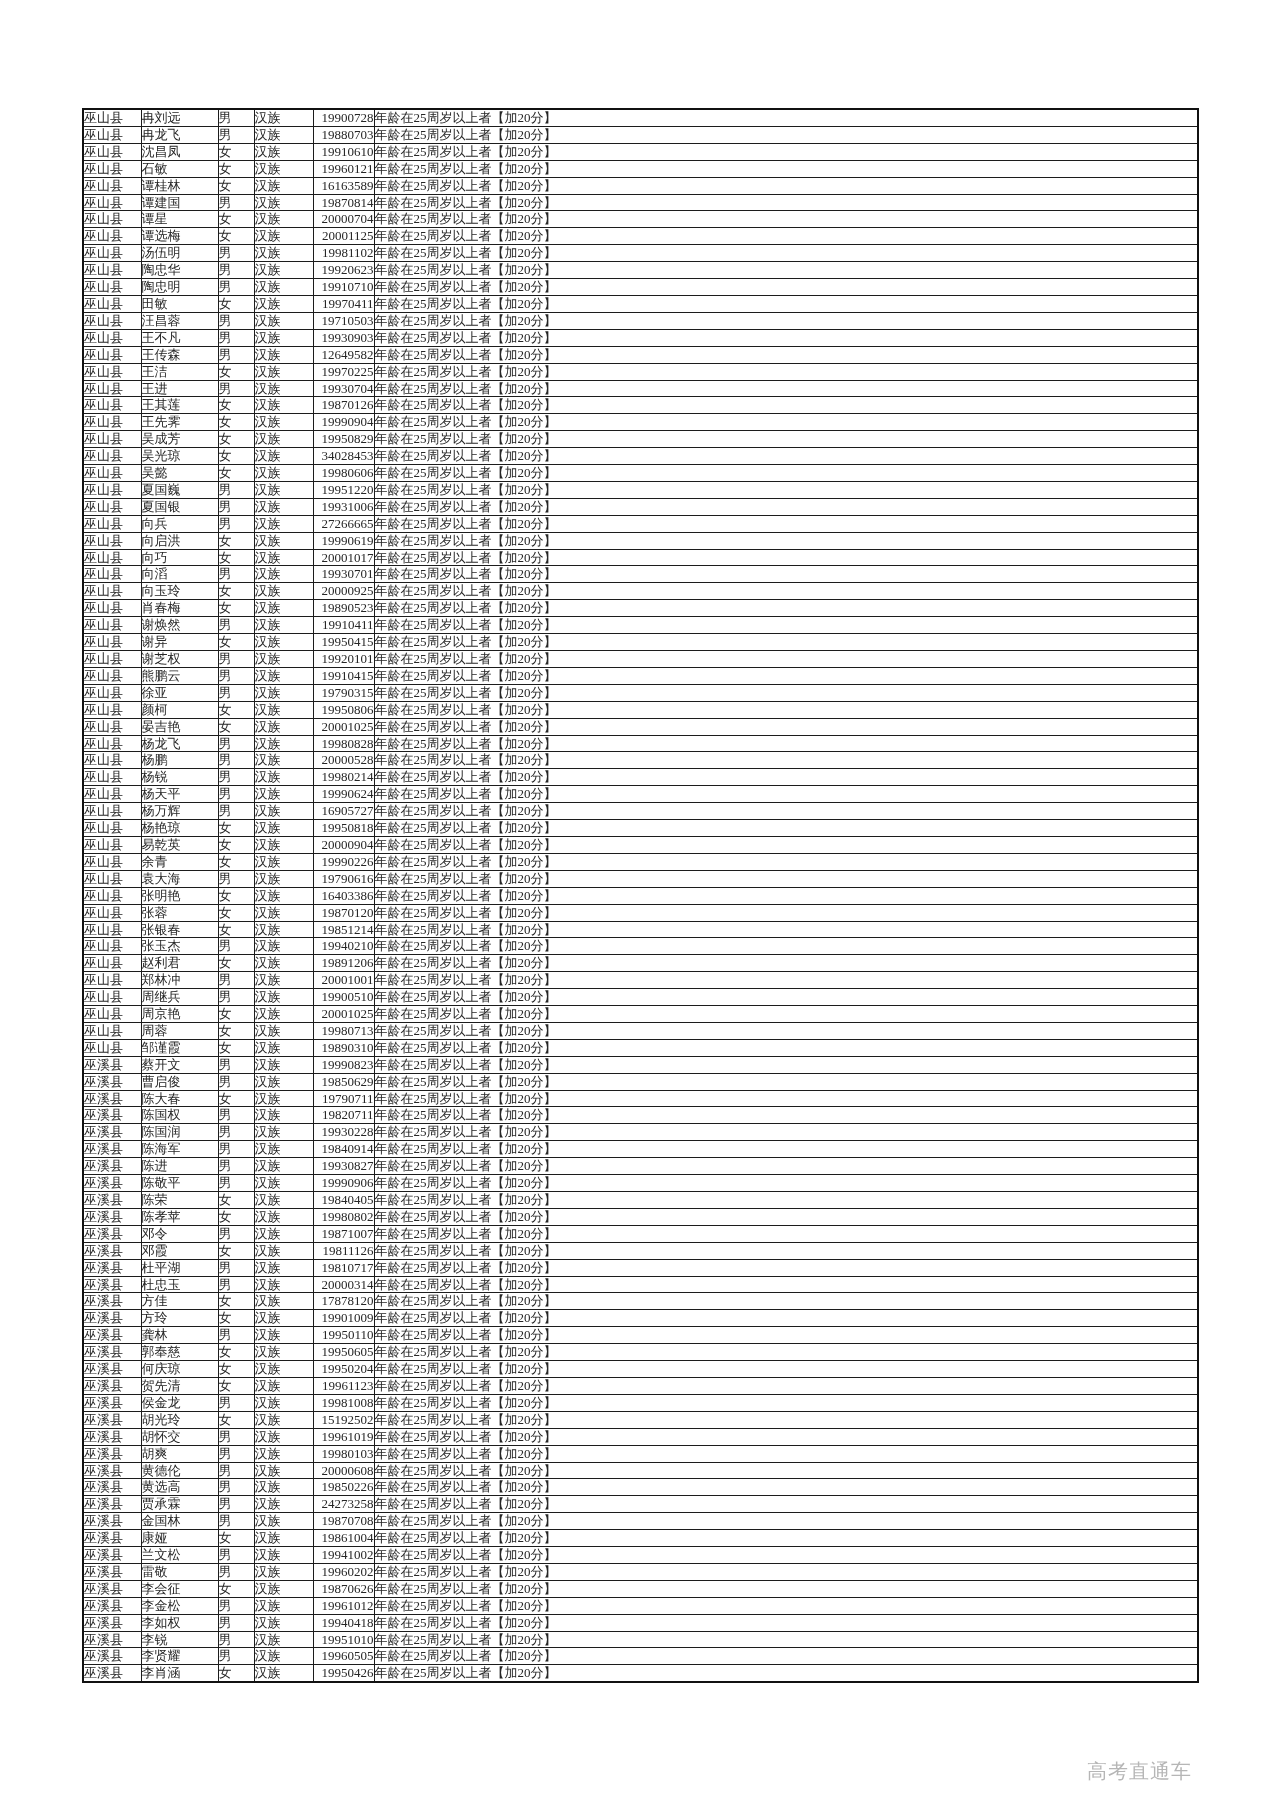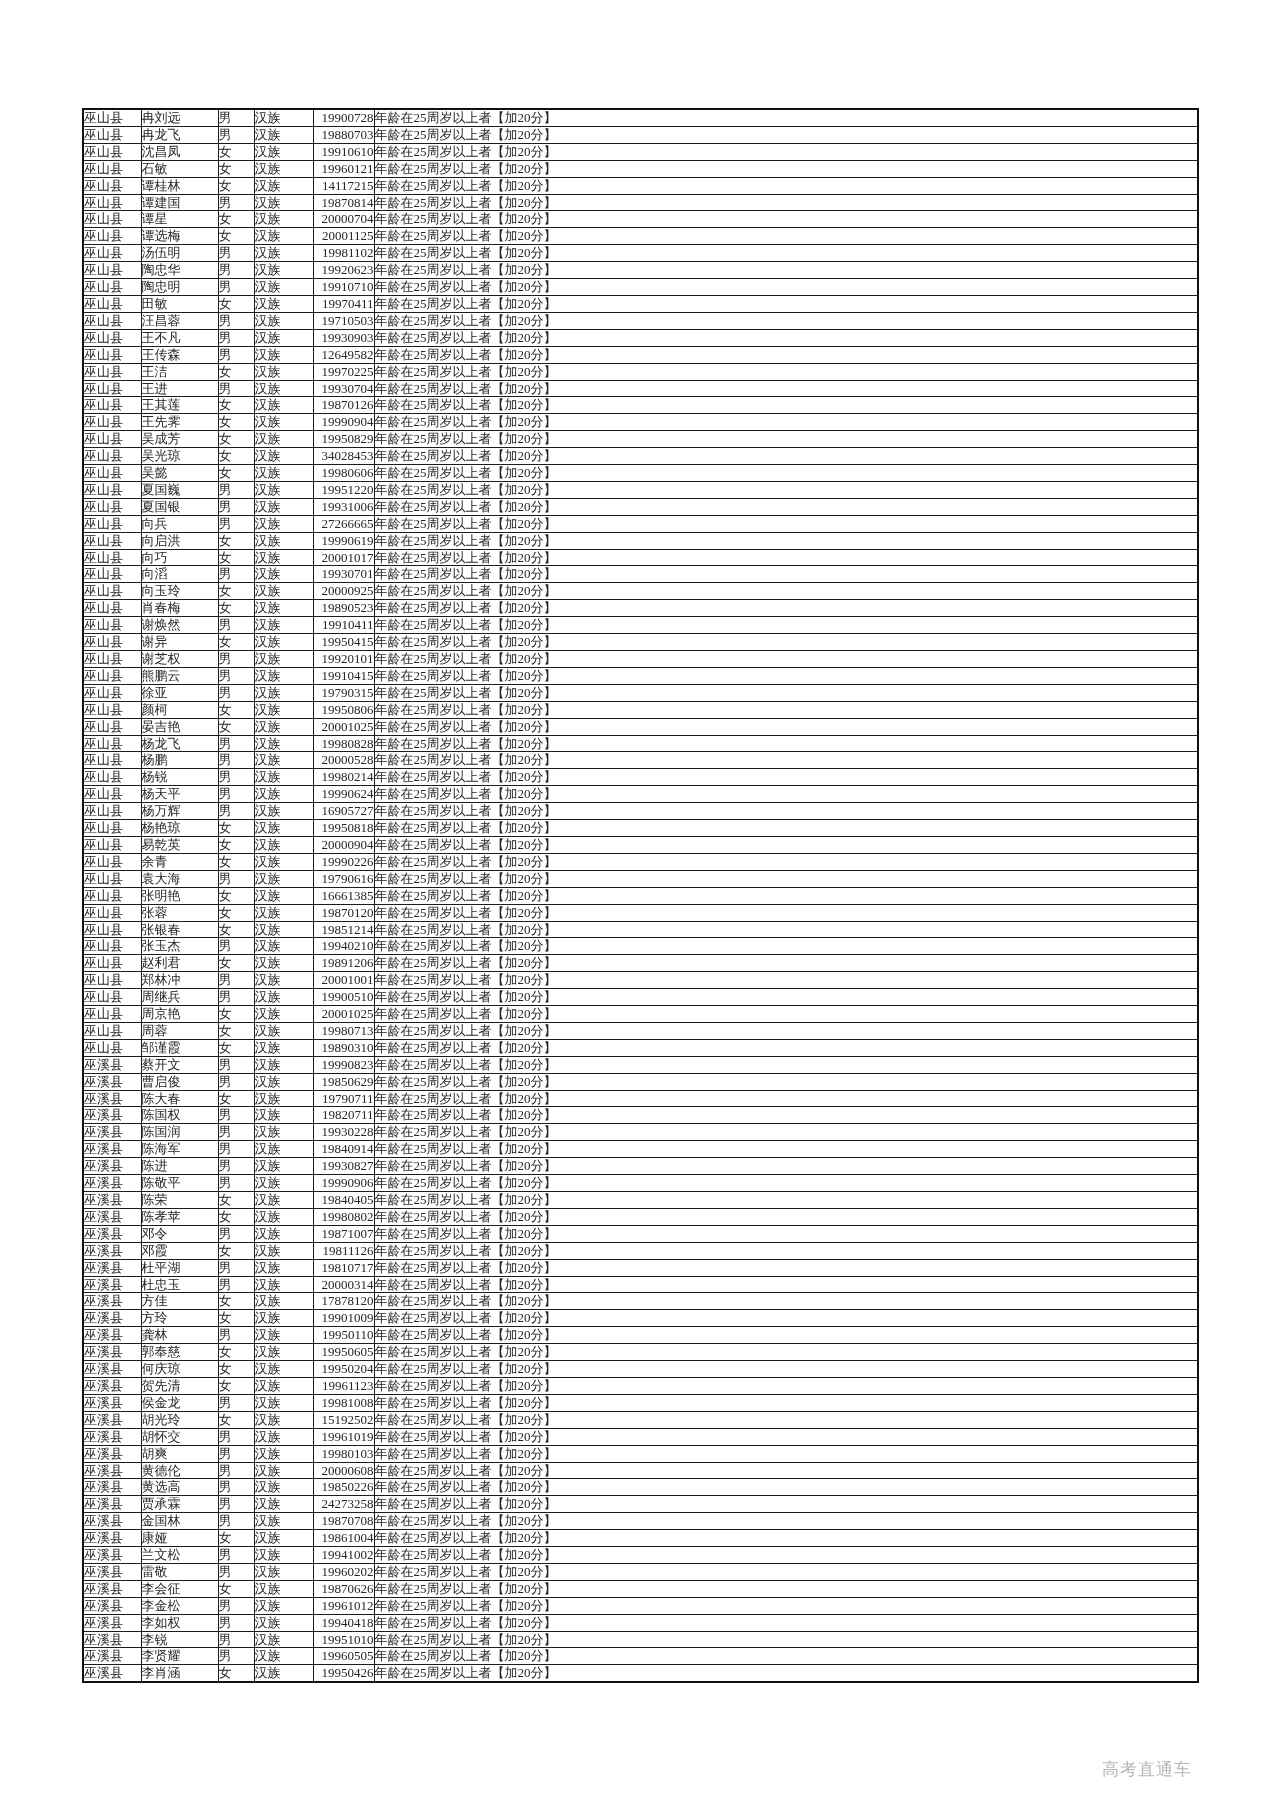--- a/index.html
+++ b/index.html
@@ -41,21 +41,21 @@
   td.c-county   { padding-left: 4px; }
   td.c-name     { padding-left: 4px; }
   td.c-gender   { padding-left: 5px; }
   td.c-ethnic   { padding-left: 4px; }
   td.c-date     { text-align: right; padding-right: 2px; font-family: "Liberation Serif", "DejaVu Serif", serif; }
   td.c-note     { padding-left: 3px; }
   .watermark {
     position: absolute;
     top: 1758px;
     right: 88px;
-    font-size: 17px;
+    font-size: 20px;
     letter-spacing: 1px;
     color: #b6b6b6;
     font-family: "Liberation Sans", "DejaVu Sans", sans-serif;
   }
 </style>
 </head>
 <body>
 
 <div class="page">
 
@@ -99,21 +99,21 @@
           <td class="c-gender">女</td>
           <td class="c-ethnic">汉族</td>
           <td class="c-date">19960121</td>
           <td class="c-note">年龄在25周岁以上者【加20分】</td>
         </tr>
         <tr>
           <td class="c-county">巫山县</td>
           <td class="c-name">谭桂林</td>
           <td class="c-gender">女</td>
           <td class="c-ethnic">汉族</td>
-          <td class="c-date">14117215</td>
+          <td class="c-date">16163589</td>
           <td class="c-note">年龄在25周岁以上者【加20分】</td>
         </tr>
         <tr>
           <td class="c-county">巫山县</td>
           <td class="c-name">谭建国</td>
           <td class="c-gender">男</td>
           <td class="c-ethnic">汉族</td>
           <td class="c-date">19870814</td>
           <td class="c-note">年龄在25周岁以上者【加20分】</td>
         </tr>
@@ -435,21 +435,21 @@
           <td class="c-gender">男</td>
           <td class="c-ethnic">汉族</td>
           <td class="c-date">19790616</td>
           <td class="c-note">年龄在25周岁以上者【加20分】</td>
         </tr>
         <tr>
           <td class="c-county">巫山县</td>
           <td class="c-name">张明艳</td>
           <td class="c-gender">女</td>
           <td class="c-ethnic">汉族</td>
-          <td class="c-date">16661385</td>
+          <td class="c-date">16403386</td>
           <td class="c-note">年龄在25周岁以上者【加20分】</td>
         </tr>
         <tr>
           <td class="c-county">巫山县</td>
           <td class="c-name">张蓉</td>
           <td class="c-gender">女</td>
           <td class="c-ethnic">汉族</td>
           <td class="c-date">19870120</td>
           <td class="c-note">年龄在25周岁以上者【加20分】</td>
         </tr>

